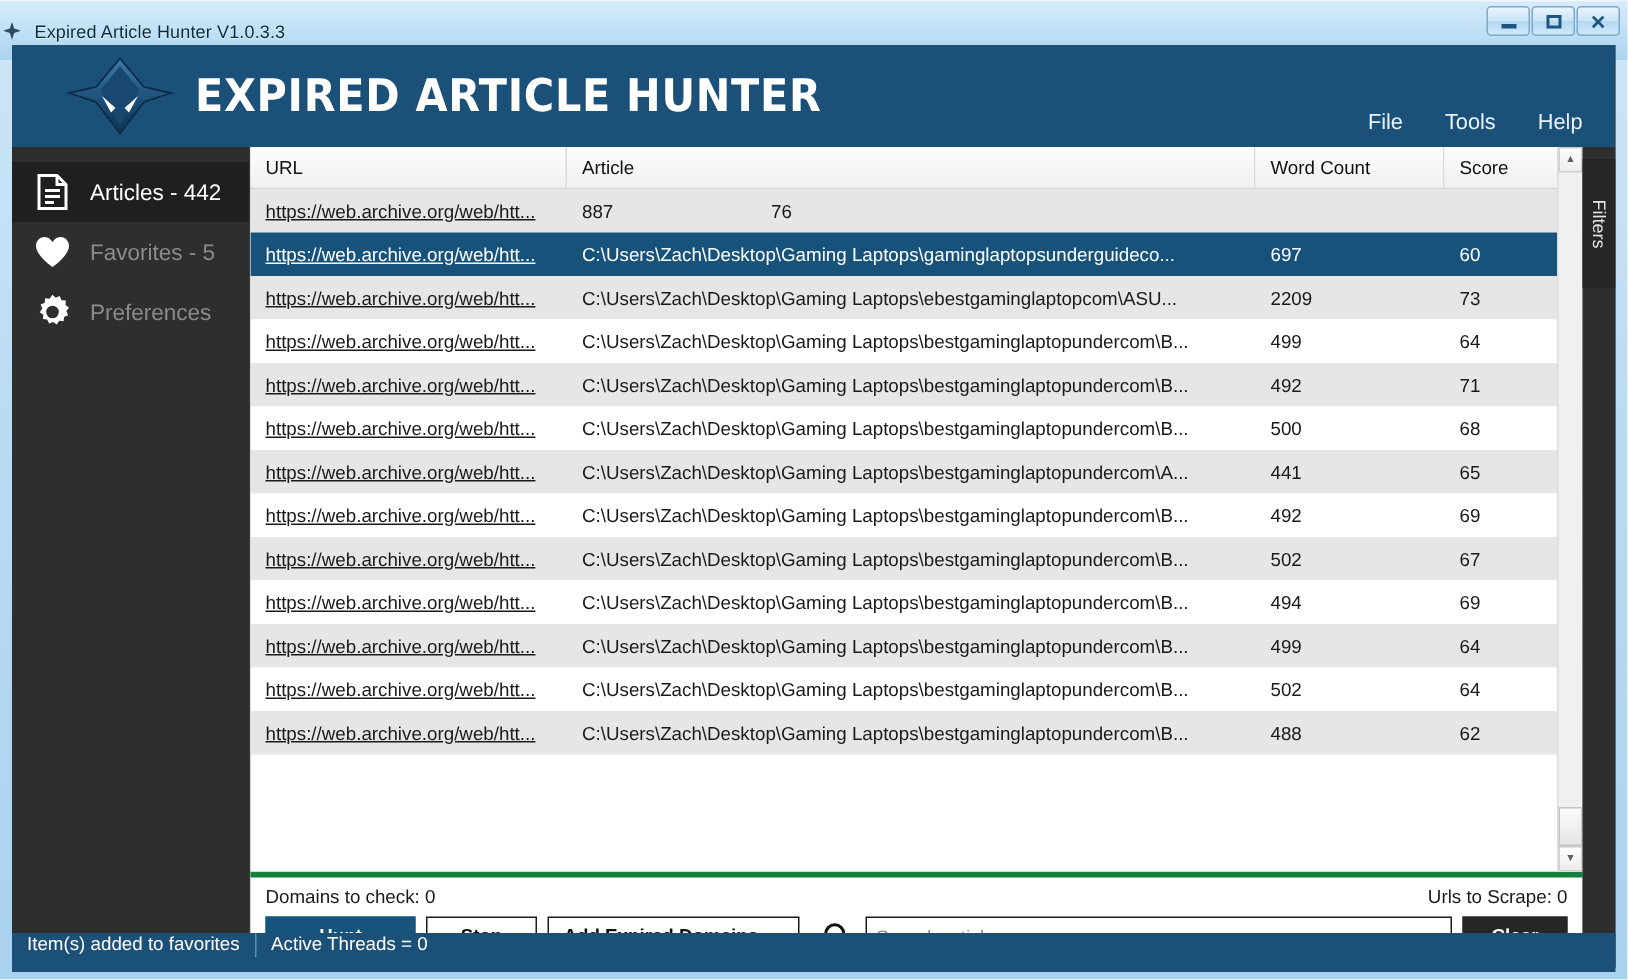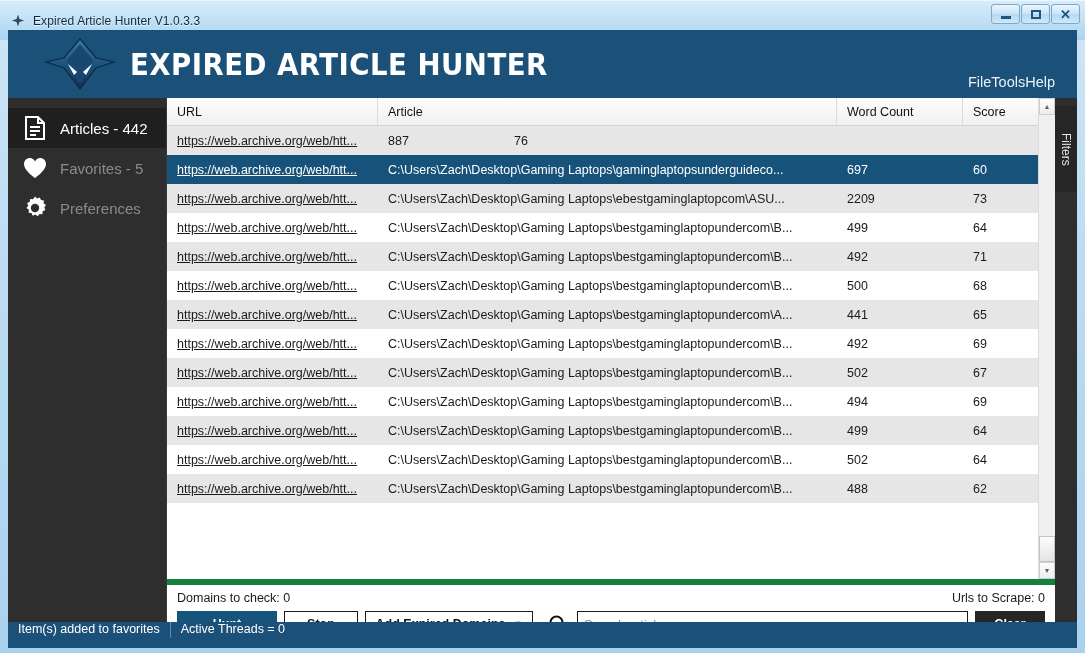--- a/index.html
+++ b/index.html
@@ -15,21 +15,21 @@
   .window {
     position: relative;
     width: 1085px; height: 653px;
     background: linear-gradient(180deg,#cfe6f7 0%, #bcdcf3 40%, #a9d2ef 100%);
     padding: 0;
   }
   .titlebar {
     position: relative;
     height: 40px;
     display: flex; align-items: center;
-    padding-left: 10px;
+    padding-left: 0;
     background: linear-gradient(180deg,#d6ecfb 0%, #bfdff5 55%, #aad4f0 100%);
     border-top: 1px solid #eef7fe;
   }
   .title-icon {
     width: 16px; height: 16px;
     margin-right: 7px;
     position: relative;
     flex: 0 0 auto;
   }
   .title-icon .diamond {
@@ -88,21 +88,21 @@
     font-family: "DejaVu Sans", sans-serif;
     font-weight: bold;
     font-size: 30px;
     color: #ffffff;
     letter-spacing: .5px;
     transform: scaleX(.92);
     transform-origin: left center;
   }
   .menu {
     position: absolute; right: 22px; bottom: 8px;
-    display: flex; 
+    display: flex; gap: 28px;
   }
   .menu-item {
     color: #e9f2f8; font-size: 14.5px;
     cursor: pointer;
   }
 
   .content {
     flex: 1 1 auto;
     display: flex;
     min-height: 0;
@@ -214,21 +214,21 @@
     width: 16px; height: 26px;
     background: linear-gradient(180deg,#fcfcfc,#e4e4e4);
     border: 1px solid #c4c4c4;
     cursor: pointer;
   }
 
   
   .toolbar {
     flex: 0 0 auto;
     background: #ffffff;
-    border-top: 6px solid #15803d;
+    border-top: 4px solid #15803d;
     padding: 6px 10px 8px 10px;
   }
   .toolbar-top {
     display: flex; justify-content: space-between;
     font-size: 12.5px; color: #1a1a1a;
     margin-bottom: 6px;
   }
   .toolbar-row { display: flex; align-items: center; gap: 7px; }
   .btn {
     height: 26px;

